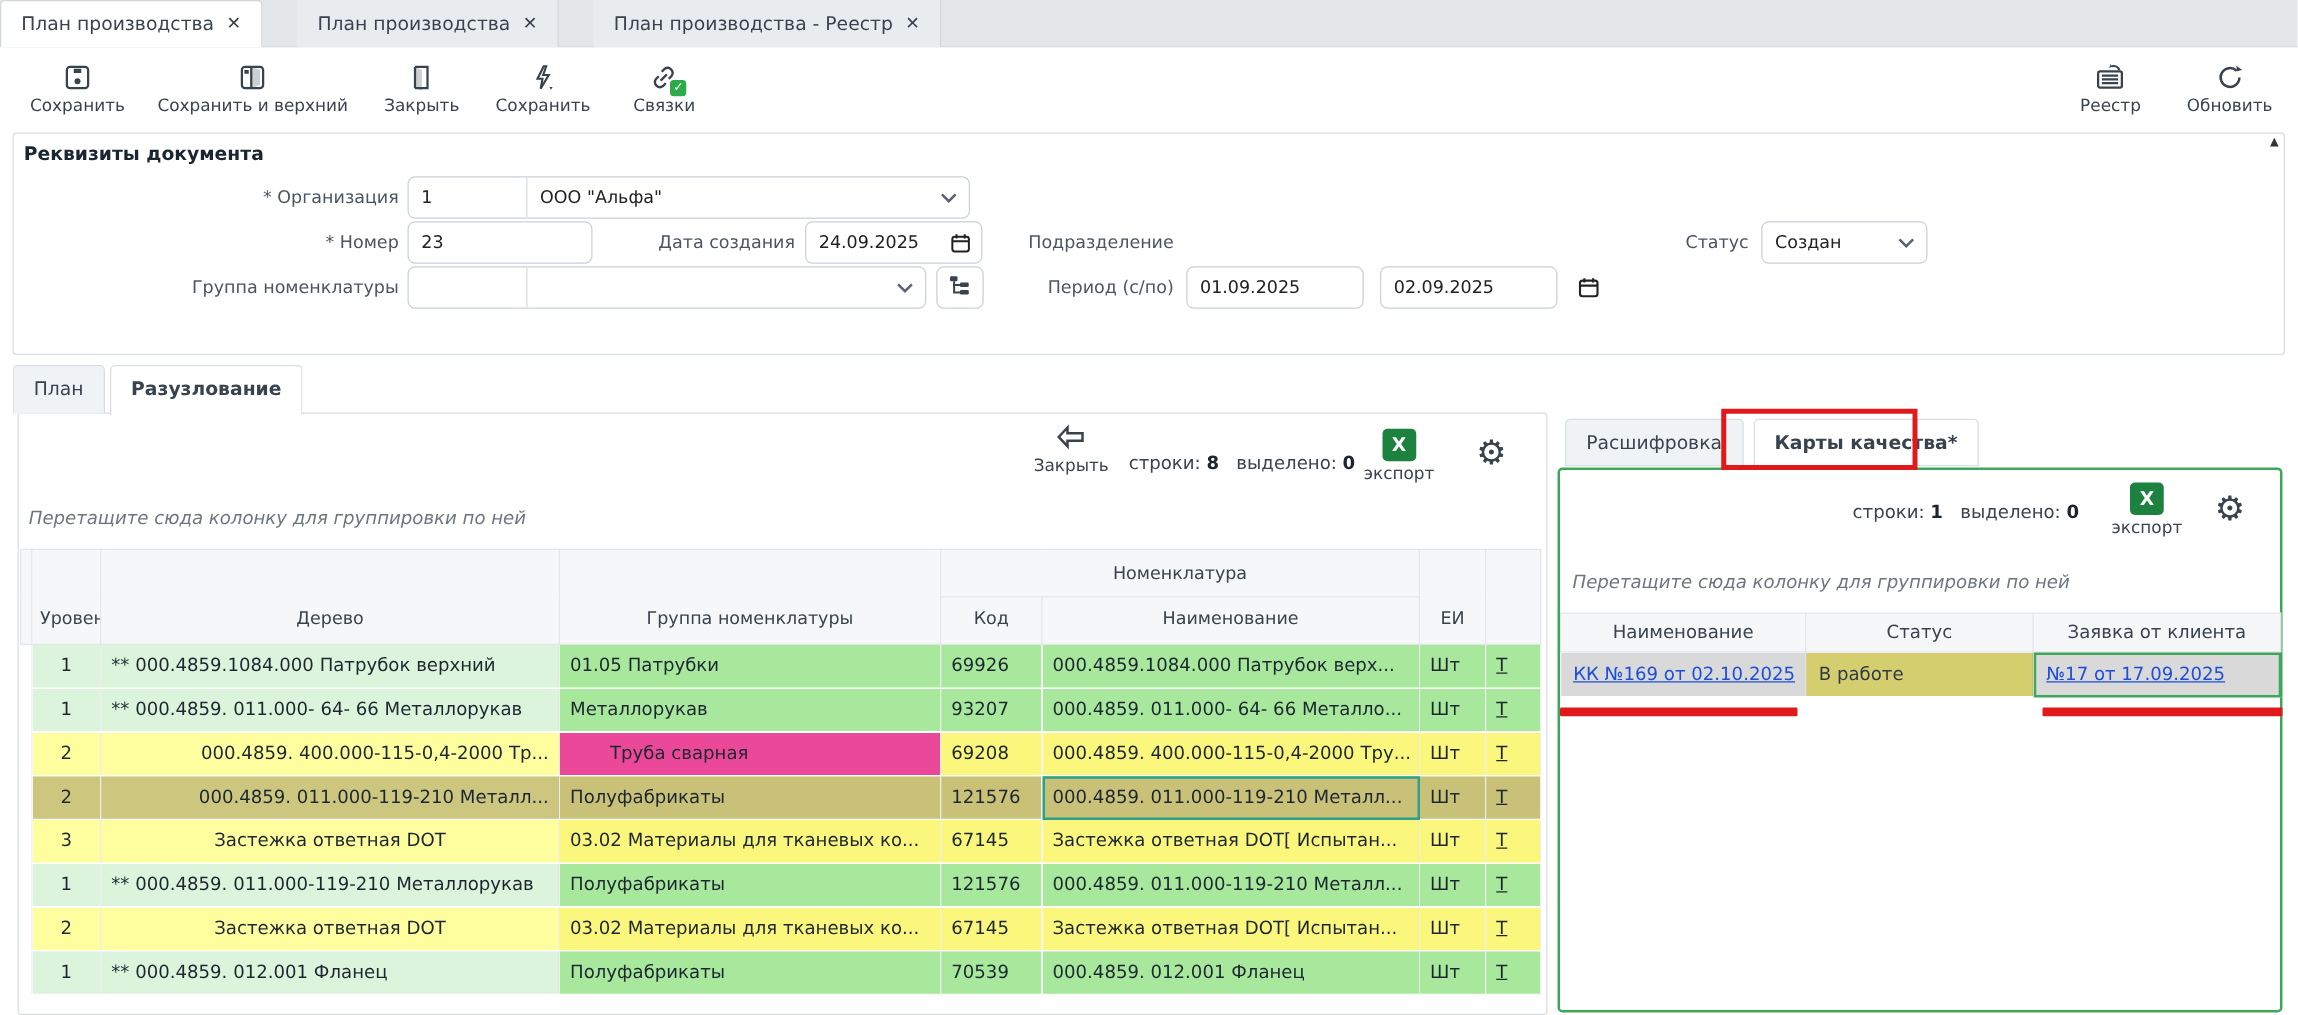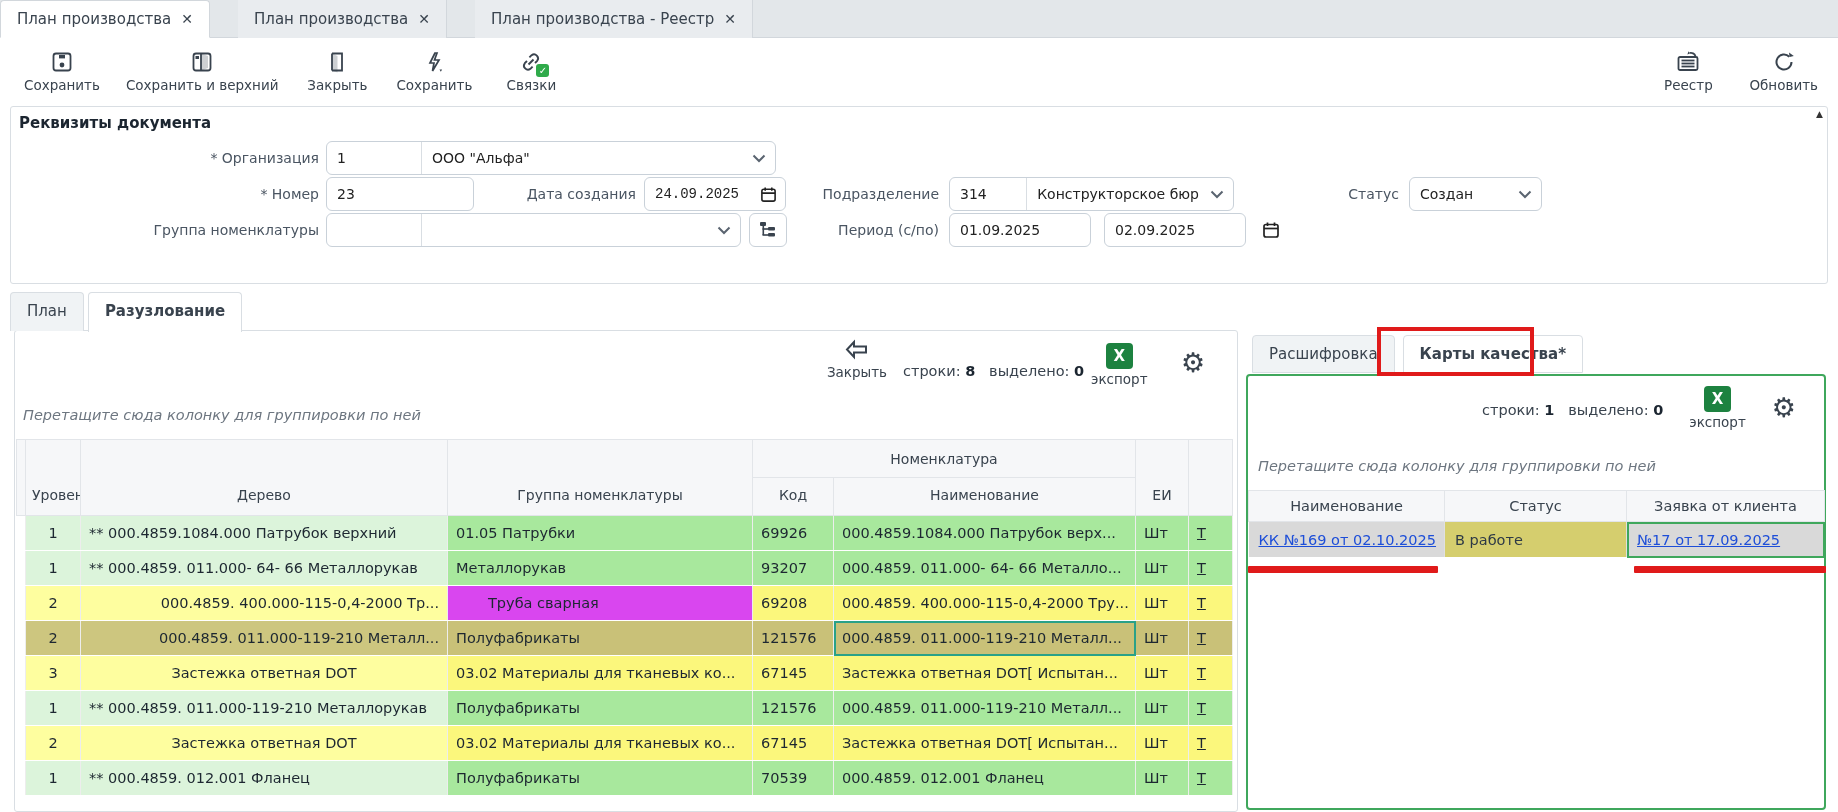--- a/index.html
+++ b/index.html
@@ -188,41 +188,32 @@
           <path d="M1.5 1.5 L7 7 L12.5 1.5"></path>
         </svg>
     </span>
   </div>
 
   <div class="flabel" style="left:8px; top:70px; width:300px;">* Номер</div>
   <div class="fld" style="left:315px; top:70px; width:148px;">
     <input readonly="" value="23" style="">
   </div>
   <div class="flabel" style="left:490px; top:70px; width:135px;">Дата создания</div>
-  <div class="fld" style="left:633px; top:70px; width:142px;font-family:Liberation Mono, monospace;">
+  <div class="fld" style="left:633px; top:70px; width:142px;">
     <span class="sub">24.09.2025</span>
     <span class="chev calic">
       <svg width="17" height="17" viewBox="0 0 18 18" fill="none" stroke="#222" stroke-width="1.7">
           <rect x="2" y="3.5" width="14" height="12.5" rx="2"></rect>
           <line x1="5.5" y1="1.5" x2="5.5" y2="5"></line>
           <line x1="12.5" y1="1.5" x2="12.5" y2="5"></line>
           <line x1="2" y1="7.5" x2="16" y2="7.5"></line>
         </svg>
     </span>
   </div>
   <div class="flabel" style="left:795px; top:70px; width:133px;">Подразделение</div>
-  <div class="fld" style="left:938px; top:70px; width:285px;">
-    <span class="sub code" style="width:82px;">314</span>
-    <span class="sub" style="padding-right:2px;">Конструкторское бюр</span>
-    <span class="chev">
-      <svg width="14" height="9" viewBox="0 0 14 9" fill="none" stroke="#5a6470" stroke-width="2">
-          <path d="M1.5 1.5 L7 7 L12.5 1.5"></path>
-        </svg>
-    </span>
-  </div>
   <div class="flabel" style="left:1303px; top:70px; width:85px;">Статус</div>
   <div class="fld" style="left:1398px; top:70px; width:133px;">
     <span class="sub">Создан</span>
     <span class="chev">
       <svg width="14" height="9" viewBox="0 0 14 9" fill="none" stroke="#5a6470" stroke-width="2">
           <path d="M1.5 1.5 L7 7 L12.5 1.5"></path>
         </svg>
     </span>
   </div>
 
@@ -334,21 +325,21 @@
           <td class="all" style="background: rgb(168, 232, 157);">Металлорукав</td>
           <td class="all" style="background: rgb(168, 232, 157);">93207</td>
           <td class="all" style="background: rgb(168, 232, 157);">000.4859. 011.000- 64- 66 Металло...</td>
           <td class="all" style="background: rgb(168, 232, 157);">Шт</td>
           <td class="all tlink" style="background: rgb(168, 232, 157);">Т</td>
         </tr>
         <tr>
           <td style="background: rgb(255, 255, 255);"></td>
           <td class="alc" style="background: rgb(254, 254, 159);">2</td>
           <td class="alr" style="background: rgb(254, 254, 159);">000.4859. 400.000-115-0,4-2000 Тр...</td>
-          <td class="all" style="background: #d946ef; padding-left: 40px;">Труба сварная</td>
+          <td class="all" style="background: #ec4899; padding-left: 40px;">Труба сварная</td>
           <td class="all" style="background: rgb(251, 247, 124);">69208</td>
           <td class="all" style="background: rgb(251, 247, 124);">000.4859. 400.000-115-0,4-2000 Тру...</td>
           <td class="all" style="background: rgb(251, 247, 124);">Шт</td>
           <td class="all tlink" style="background: rgb(251, 247, 124);">Т</td>
         </tr>
         <tr>
           <td style="background: rgb(255, 255, 255);"></td>
           <td class="alc" style="background: rgb(205, 198, 127);">2</td>
           <td class="alr" style="background: rgb(205, 198, 127);">000.4859. 011.000-119-210 Металл...</td>
           <td class="all" style="background: rgb(201, 193, 120);">Полуфабрикаты</td>

